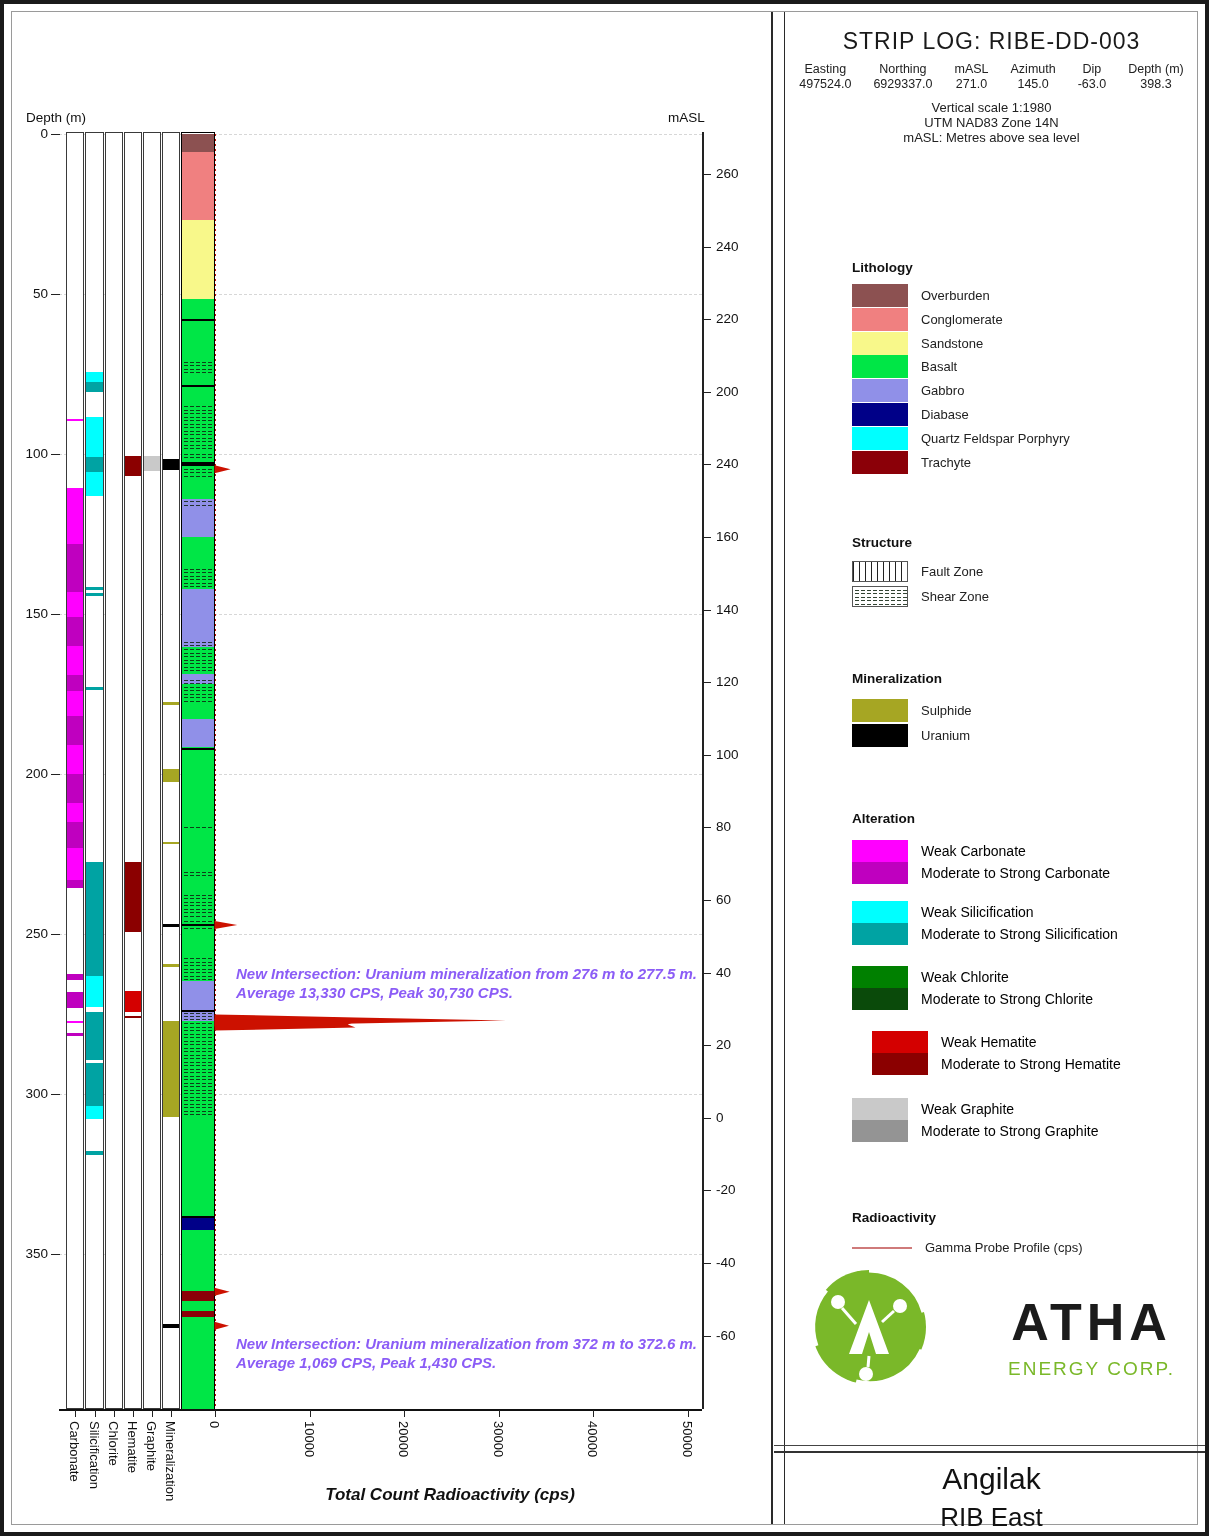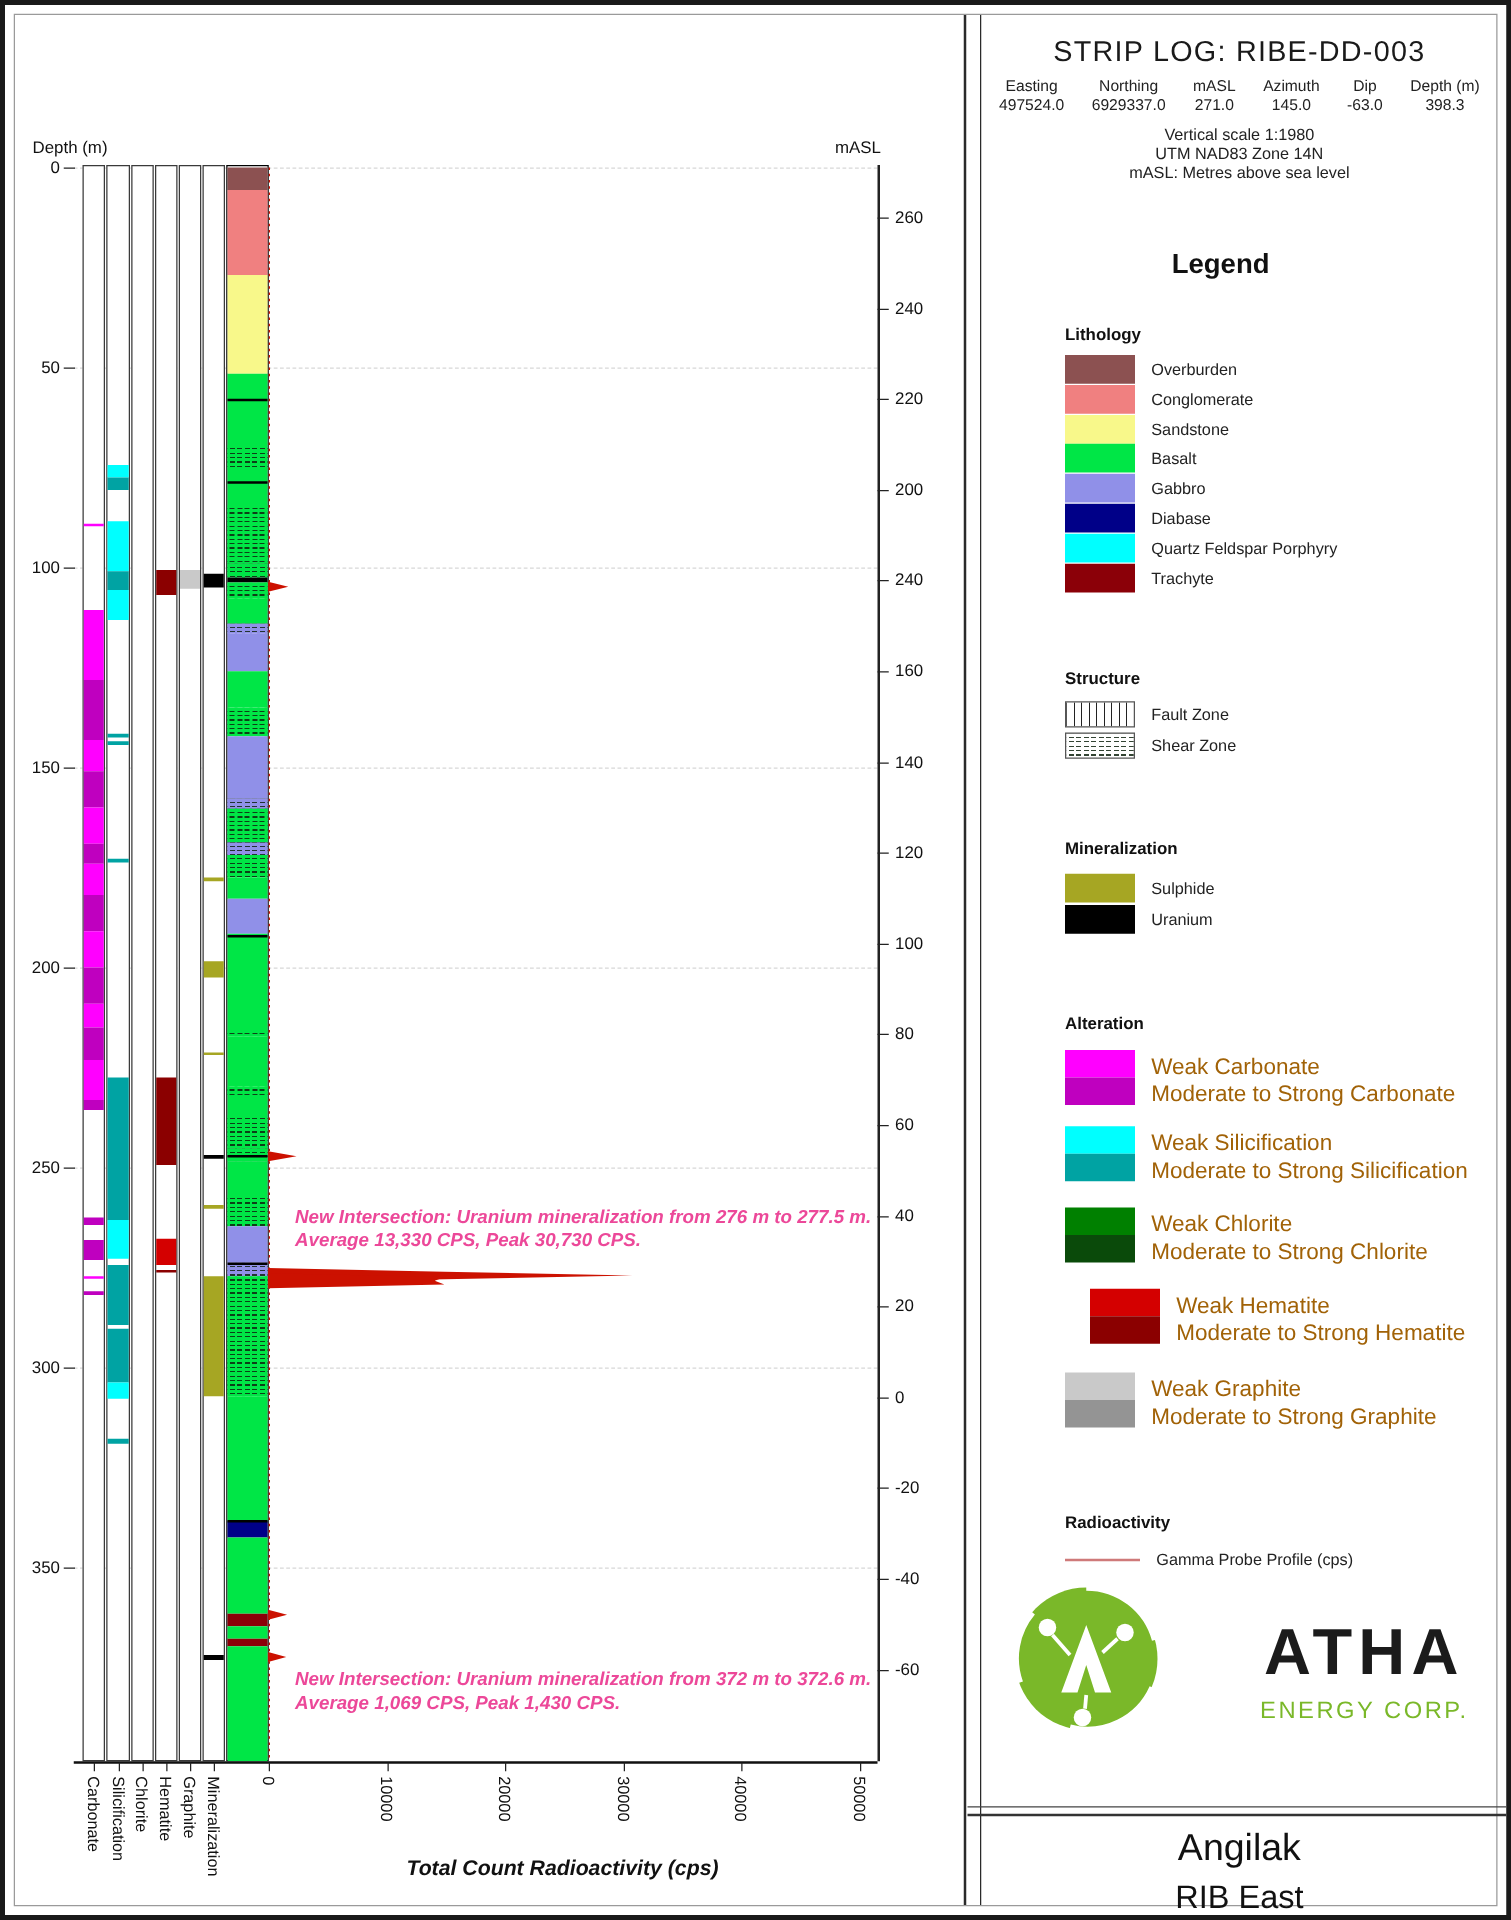--- a/index.html
+++ b/index.html
@@ -16,42 +16,42 @@
   .col-box { position:absolute; background:#fff; border:1px solid #3a3a3a; }
   .iv { position:absolute; left:0; right:0; }
   .shear { background-color:var(--base);
     background-image:
       repeating-linear-gradient(90deg, var(--base) 0 2px, transparent 2px 6px),
       repeating-linear-gradient(180deg, transparent 0 2.5px, rgba(15,35,15,.85) 2.5px 3.5px);
   }
   .fault-pat { background-color:#fff;
     background-image: repeating-linear-gradient(90deg, #222 0 1px, transparent 1px 6px); }
   .annotation { position:absolute; font-weight:bold; font-style:italic;
-                font-size:15px; line-height:19px; color:#ec4899; width:465px; }
+                font-size:15px; line-height:19px; color:#8b5cf6; width:465px; }
   
   .panel { position:absolute; left:770px; top:0; width:435px; height:1536px; }
   .vdiv { position:absolute; top:8px; bottom:8px; background:#2a2a2a; }
   .hdr-title { position:absolute; left:0; right:0; top:24px; text-align:center;
                font-size:23px; color:#1a1a1a; letter-spacing:1px; }
   .coord-row { position:absolute; left:0; right:0; top:58px; display:flex;
                justify-content:center; gap:22px; }
   .coord-cell { text-align:center; }
   .coord-label { font-size:12.5px; color:#222; }
   .coord-value { font-size:12.5px; color:#222; margin-top:1px; }
   .hdr-sub { position:absolute; left:0; right:0; text-align:center; font-size:13px; color:#222; }
   .legend-title { position:absolute; left:0; right:30px; top:194px; text-align:center;
                   font-size:22px; font-weight:bold; color:#111; }
   .sec-header { position:absolute; left:78px; font-size:13.5px; font-weight:bold; color:#111; }
   .leg-row { position:absolute; left:78px; display:flex; align-items:center; }
   .swatch { width:56px; height:23px; flex:0 0 auto; }
   .leg-label { font-size:13px; color:#222; margin-left:13px; white-space:nowrap; }
   .pair { position:absolute; left:78px; }
   .pair-sw { position:absolute; left:0; top:0; width:56px; height:44px; }
   .pair-sw .half { position:absolute; left:0; width:100%; height:50%; }
-  .pair-lbl { position:absolute; left:69px; font-size:18px; color:#a16207; white-space:nowrap; }
+  .pair-lbl { position:absolute; left:69px; font-size:14px; color:#000000; white-space:nowrap; }
   .gamma-leg-line { width:60px; height:2px; background:#cf7a7a; }
   .logo-wrap { position:absolute; left:30px; top:1258px; width:360px; height:160px; }
   .atha-word { position:absolute; left:180px; top:30px; width:215px; text-align:center;
                font-size:52px; font-weight:bold; color:#1b1b1b; letter-spacing:5px; }
   .atha-sub { position:absolute; left:180px; top:96px; width:215px; text-align:center;
               font-size:19px; color:#7ab829; letter-spacing:2px; }
   .footer-box { position:absolute; left:770px; top:1441px; width:435px; height:91px;
                 border-top:1px solid #444; }
   .footer-box::before { content:""; position:absolute; left:0; right:0; top:5px;
                 border-top:2px solid #333; }
@@ -305,21 +305,20 @@
         </div>
         <div class="coord-cell">
           <div class="coord-label">Depth (m)</div>
           <div class="coord-value">398.3</div>
         </div>
       </div>
     <div class="hdr-sub" style="top:96px;">Vertical scale 1:1980</div>
     <div class="hdr-sub" style="top:111px;">UTM NAD83 Zone 14N</div>
     <div class="hdr-sub" style="top:126px;">mASL: Metres above sea level</div>
 
-    <div class="legend-title">Legend</div>
 
     <div class="sec-header" style="top:256px;">Lithology</div>
     <div id="lithLegend">
         <div class="leg-row" style="top: 280px;">
           <div class="swatch" style="background: rgb(140, 81, 81);"></div>
           <div class="leg-label">Overburden</div>
         </div>
         <div class="leg-row" style="top: 303.8px;">
           <div class="swatch" style="background: rgb(240, 128, 128);"></div>
           <div class="leg-label">Conglomerate</div>

